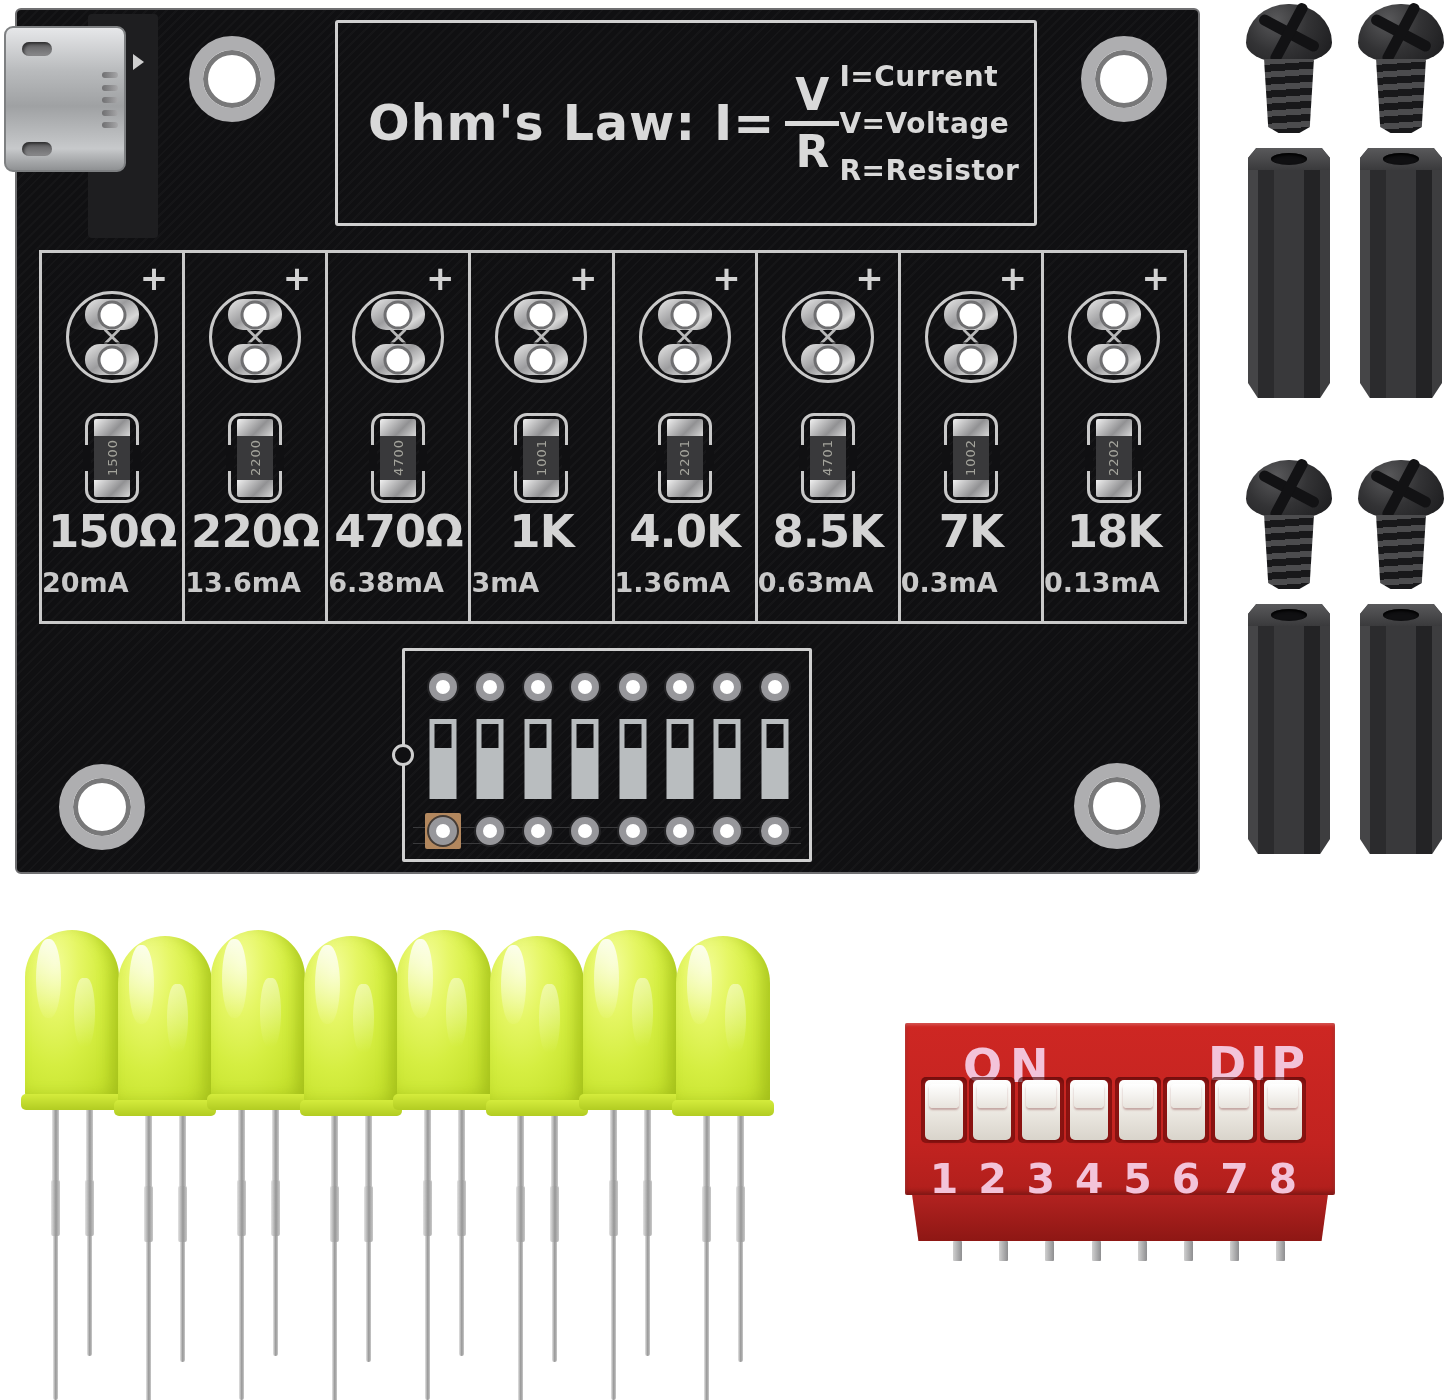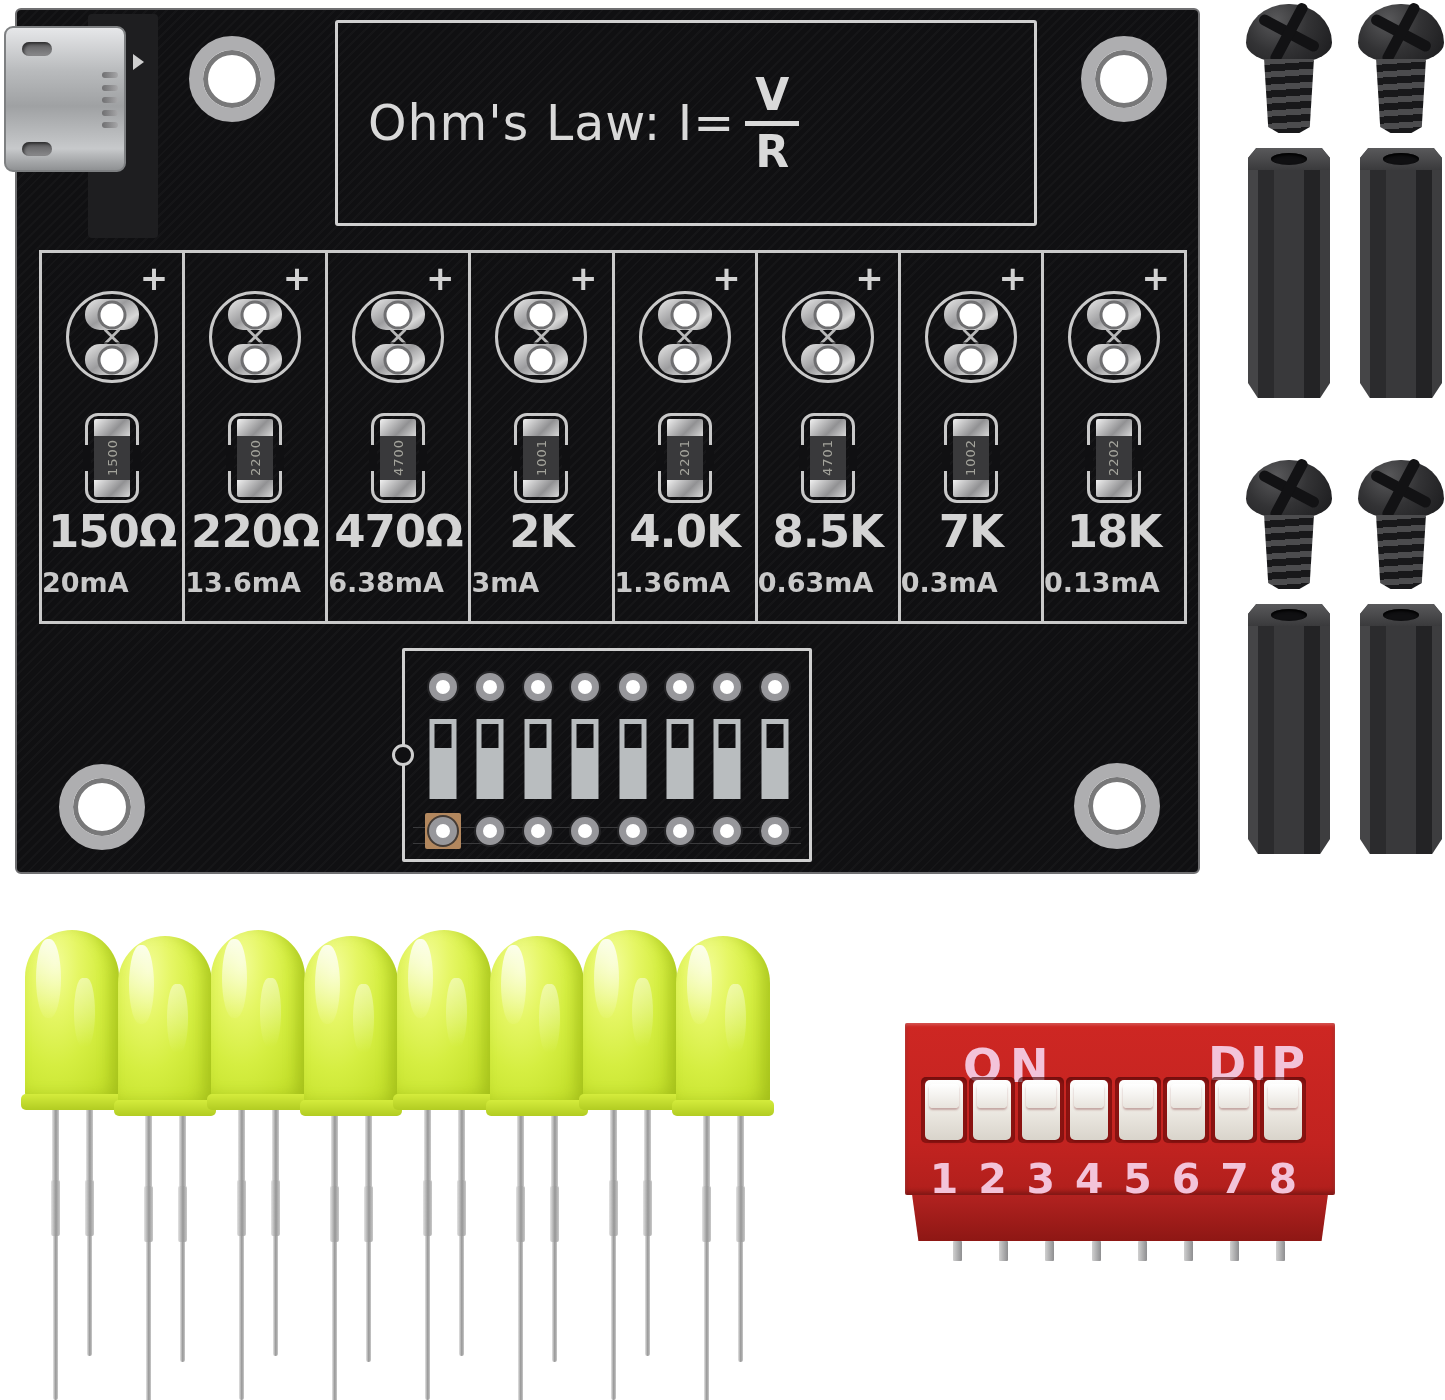--- a/index.html
+++ b/index.html
@@ -30,21 +30,21 @@
   .usb-slot.bot { left:16px; bottom:14px; }
   .usb-pins { position:absolute; right:6px; top:44px; width:16px; height:56px; display:flex; flex-direction:column; justify-content:space-between; }
   .usb-pin { width:100%; height:6px; background:linear-gradient(90deg,#6f6f71,#a7a7a9); border-radius:3px; }
   .usb-arrow { position:absolute; left:116px; top:44px; width:0; height:0;
     border-top:8px solid transparent; border-bottom:8px solid transparent; border-left:11px solid #cfcfcf; }
 
   
   .title-box { position:absolute; left:318px; top:10px; width:702px; height:206px;
     border:3px solid #cfcfcf; border-radius:3px; display:flex; align-items:center; color:#d9d9d9; }
   .title-main { display:flex; align-items:center; margin-left:30px; }
-  .title-prefix { font-size:49px; font-weight:normal; letter-spacing:1px; white-space:nowrap; }
+  .title-prefix { font-size:49px; font-weight:bold; letter-spacing:1px; white-space:nowrap; }
   .fraction { display:flex; flex-direction:column; align-items:center; margin-left:10px; font-weight:bold; font-size:44px; line-height:1.0; }
   .fraction .num { padding:0 10px 4px 10px; border-bottom:5px solid #d9d9d9; }
   .fraction .den { padding-top:4px; }
   .legend { margin-left:auto; margin-right:26px; display:flex; flex-direction:column; gap:14px; }
   .legend-line { font-size:28px; font-weight:bold; letter-spacing:.5px; }
 
   
   .channel-strip { position:absolute; left:22px; top:240px; width:1148px; height:374px;
     border:3px solid #c9c9c9; display:flex; }
   .channel { position:relative; flex:1 1 0; border-right:3px solid #c9c9c9; }
@@ -189,20 +189,25 @@
     <div class="mhole" style="left:1057px; top:753px;"></div>
 
     <div class="title-box">
       <div class="title-main">
         <span class="title-prefix">Ohm's Law: I=</span>
         <span class="fraction">
           <span class="num">V</span>
           <span class="den">R</span>
         </span>
       </div>
+      <div class="legend">
+        <span class="legend-line">I=Current</span>
+        <span class="legend-line">V=Voltage</span>
+        <span class="legend-line">R=Resistor</span>
+      </div>
     </div>
 
     <div class="channel-strip">
   <div class="channel">
     <span class="polarity">+</span>
     <div class="led-pad-circle">
       <div class="pad top">
               <span class="pad-hole"></span>
             </div>
       <span class="pad-x">✕</span>
@@ -292,21 +297,21 @@
       <span class="chip-notch l"></span>
       <span class="chip-notch r"></span>
       <div class="chip">
         <div class="chip-cap"></div>
         <div class="chip-body">
           <span class="chip-code">1001</span>
         </div>
         <div class="chip-cap"></div>
       </div>
     </div>
-    <div class="res-label">2K</div>
+    <div class="res-label">1K</div>
     <div class="cur-label">3mA</div>
   </div>
 
   <div class="channel">
     <span class="polarity">+</span>
     <div class="led-pad-circle">
       <div class="pad top">
               <span class="pad-hole"></span>
             </div>
       <span class="pad-x">✕</span>

